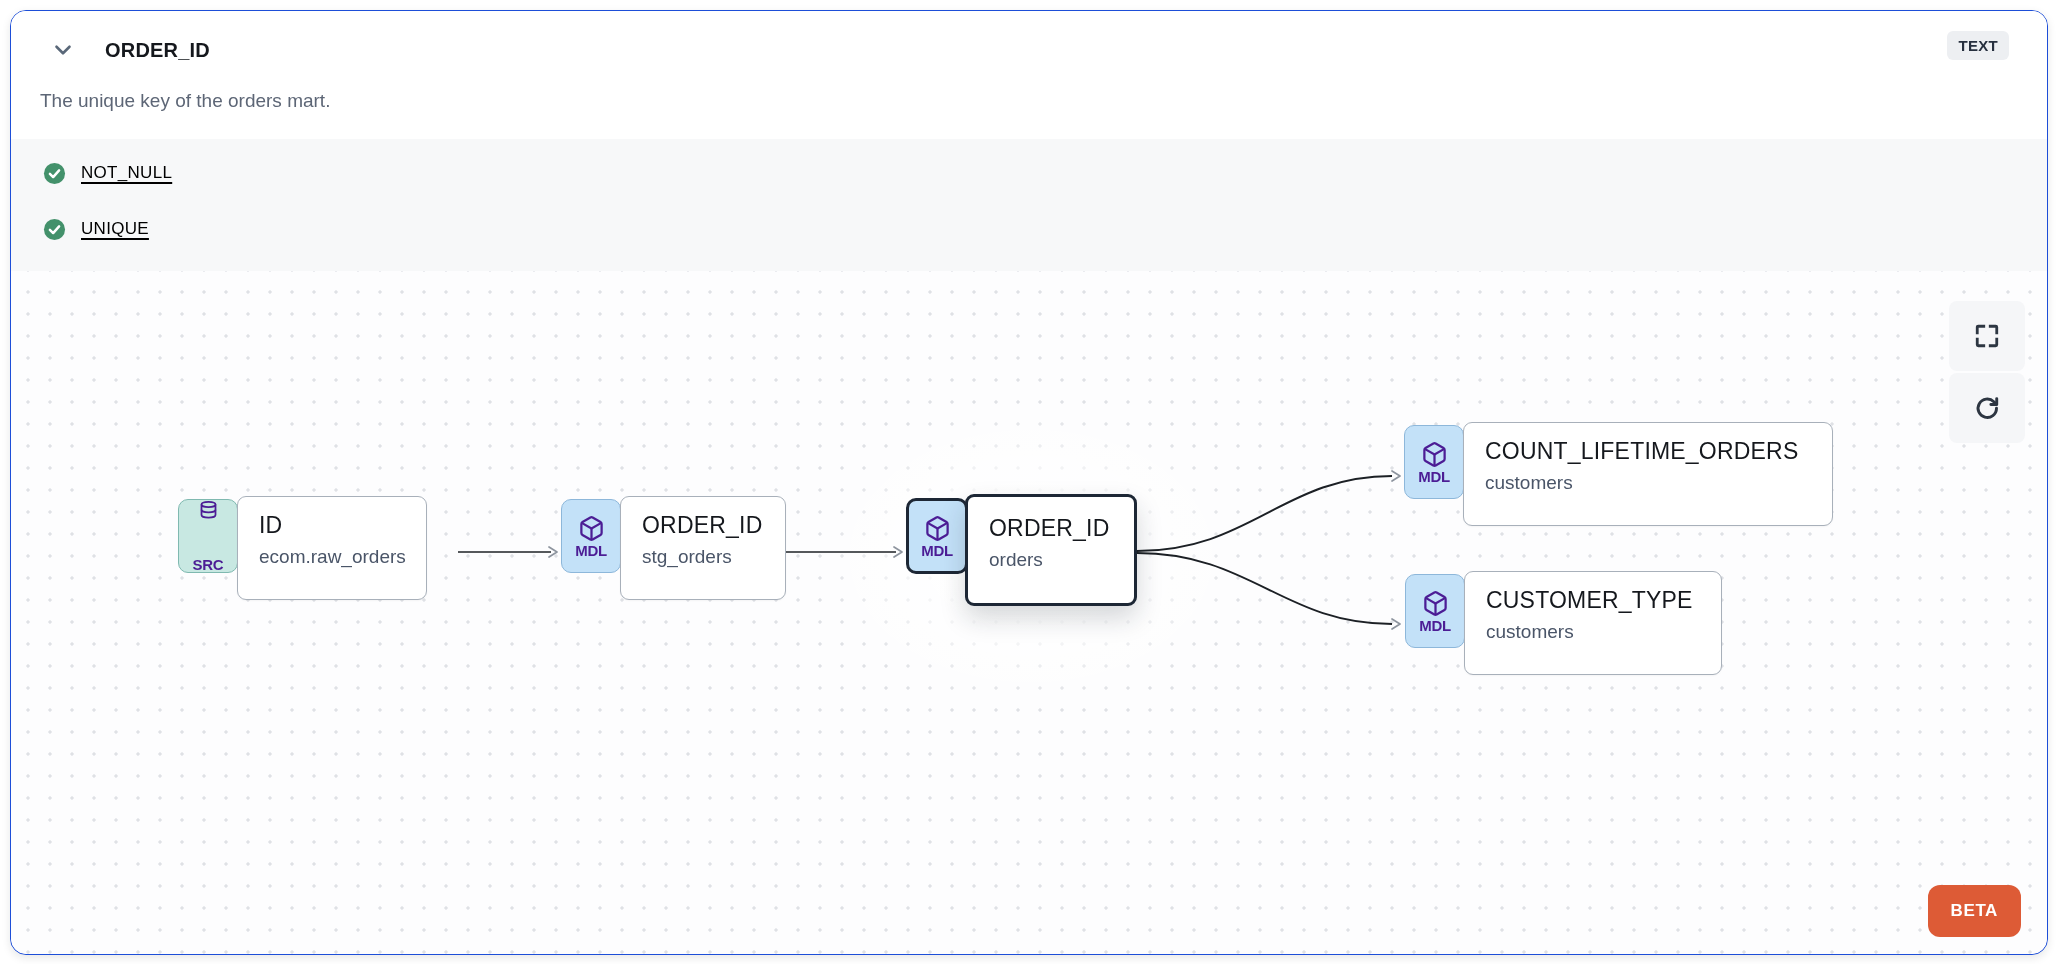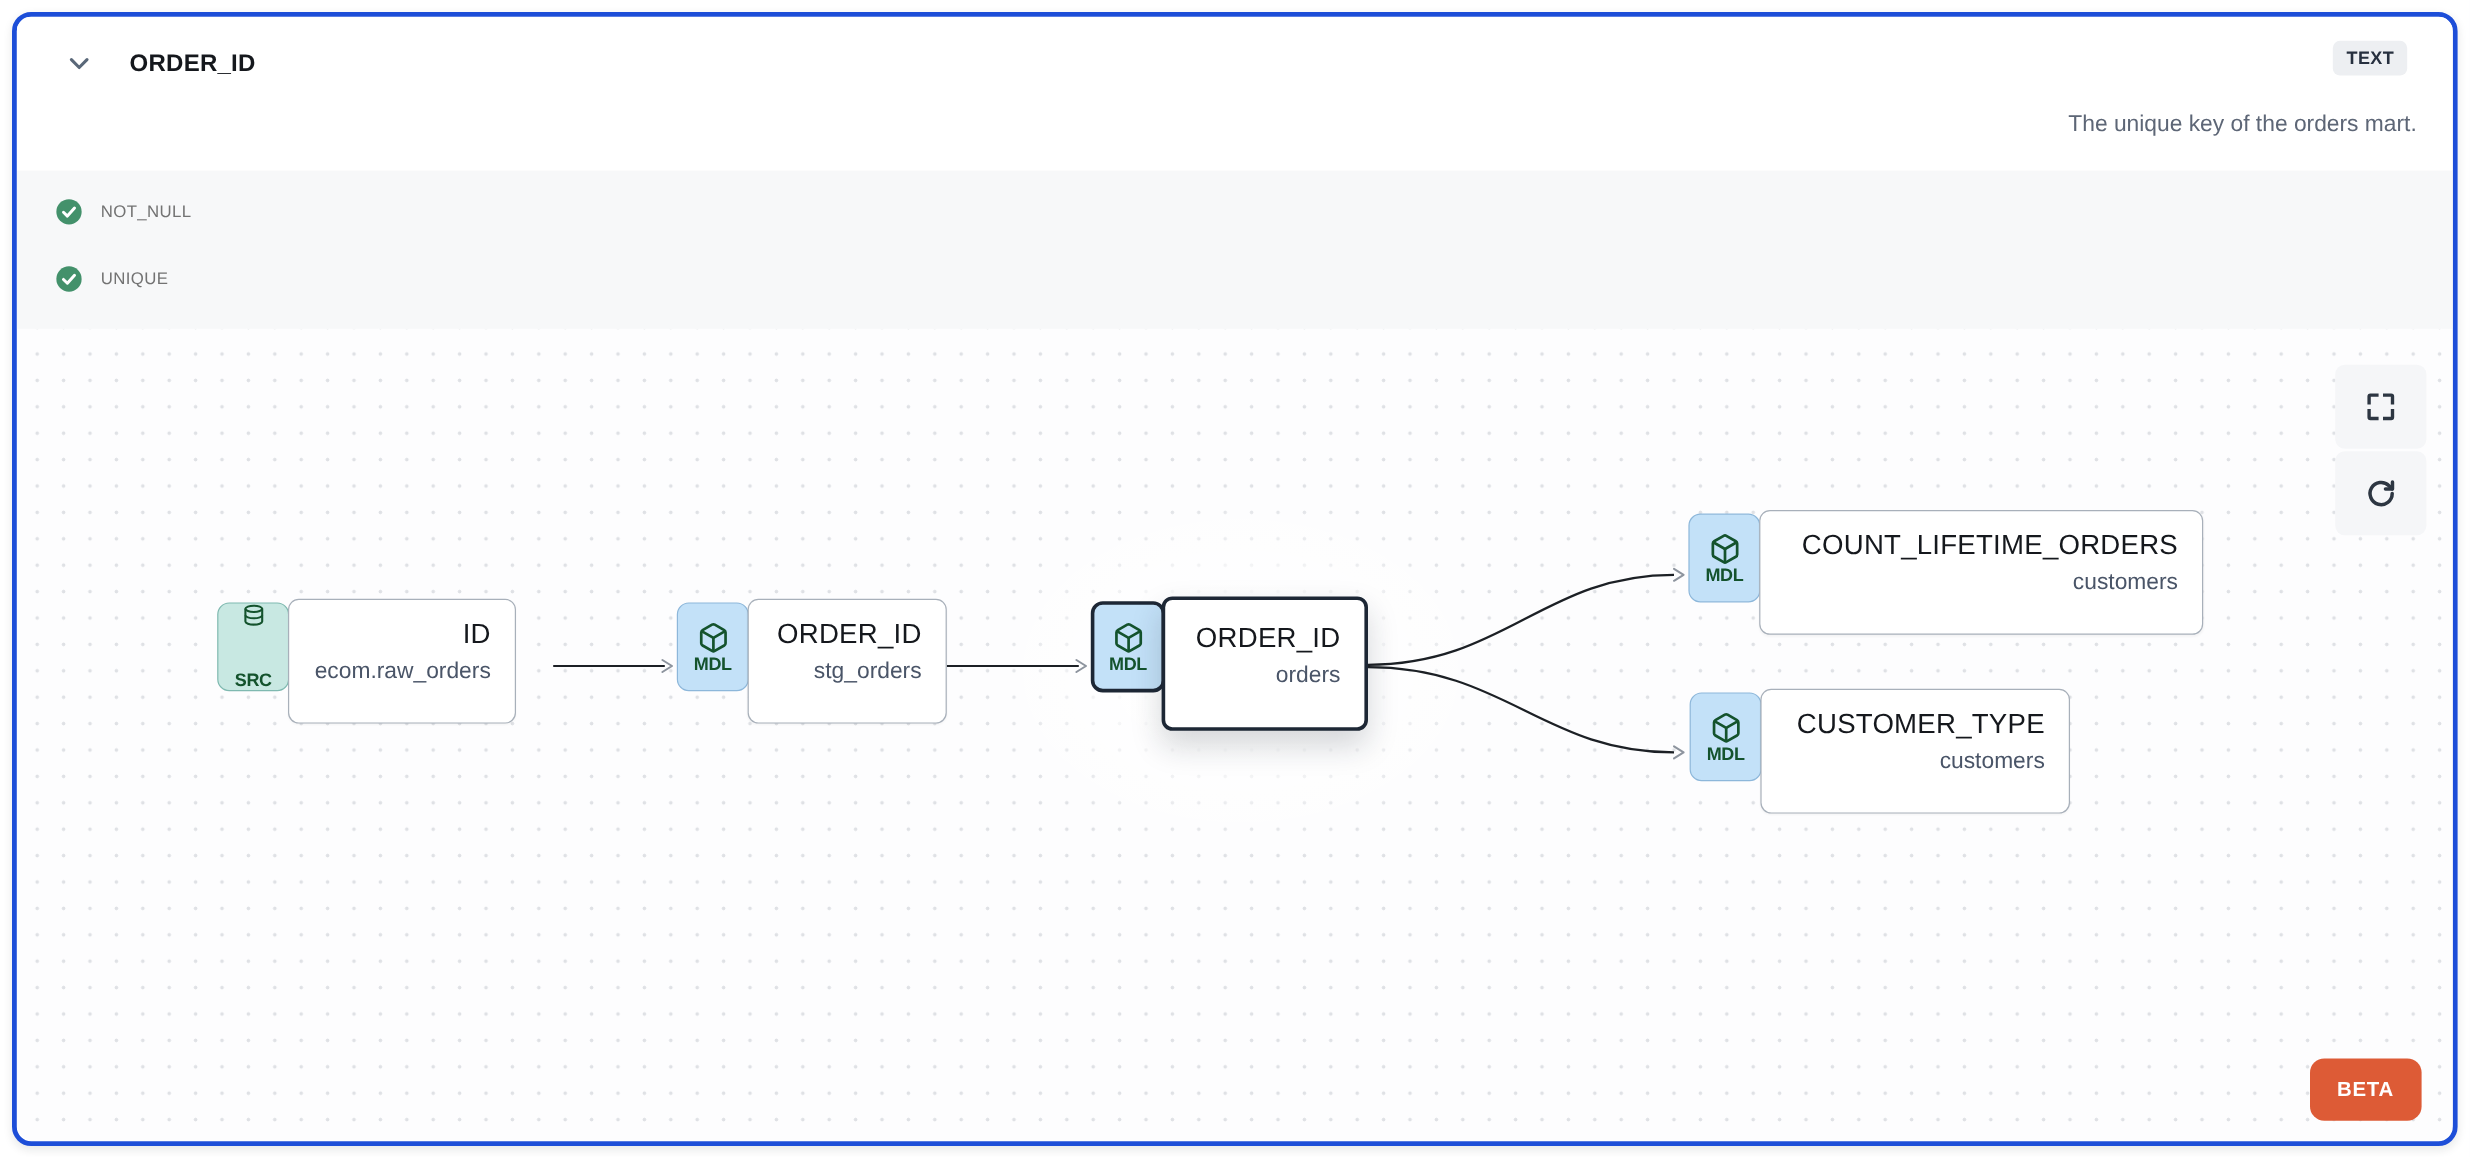--- a/index.html
+++ b/index.html
@@ -7,27 +7,26 @@
   body {
     font-family: "Liberation Sans", sans-serif;
     background: #ffffff;
     position: relative;
   }
   .card {
     position: absolute;
     left: 10px; top: 10px;
     width: 2038px; height: 945px;
     background: #ffffff;
-    border: 4px solid #1d4ed8;
+    border: 1px solid #1d4ed8;
     border-radius: 16px;
     box-shadow: 0 3px 8px rgba(20,26,34,0.10);
     display: flex;
     flex-direction: column;
     overflow: hidden;
-    text-align: right;
   }
 
   
   .card-header {
     position: relative;
     height: 128px;
     padding: 24px 30px 0 29px;
     background: #ffffff;
     flex: 0 0 auto;
   }
@@ -58,22 +57,23 @@
   
   .tests-section {
     height: 132px;
     background: #f7f8f9;
     padding: 6px 30px 0 32px;
     flex: 0 0 auto;
   }
   .test-row { display: flex; align-items: center; gap: 15px; height: 56px; }
   .check-icon { width: 23px; height: 23px; flex: 0 0 auto; }
   .test-link {
-    font-size: 14px; font-weight: 500;
-    color: #737373; letter-spacing: 0.3px;
+    font-size: 17px; font-weight: 500;
+    color: #000000; letter-spacing: 0.3px;
+    text-decoration: underline;
     text-underline-offset: 4px;
     text-decoration-thickness: 1.5px;
     cursor: pointer;
   }
 
   
   .canvas {
     position: relative;
     flex: 1 1 auto;
     background-color: #fdfdfe;
@@ -93,21 +93,21 @@
 
   .node { position: absolute; display: flex; align-items: flex-start; cursor: pointer; }
   .node-badge {
     width: 60px; height: 74px;
     margin-top: 3px;
     border-radius: 10px;
     border: 1px solid;
     display: flex; flex-direction: column;
     align-items: center; justify-content: center;
     gap: 1px;
-    color: #14532d;
+    color: #4c1d95;
     flex: 0 0 auto;
     position: relative;
     z-index: 1;
   }
   .badge-src { background: #c8e8e2; border-color: #7fb9b0; gap: 36px; }
   .badge-mdl { background: #c3e1f8; border-color: #8db7da; }
   .node-badge .badge-label {
     font-size: 15px; font-weight: 600; letter-spacing: -0.3px; line-height: 1;
   }
   .node-card {

